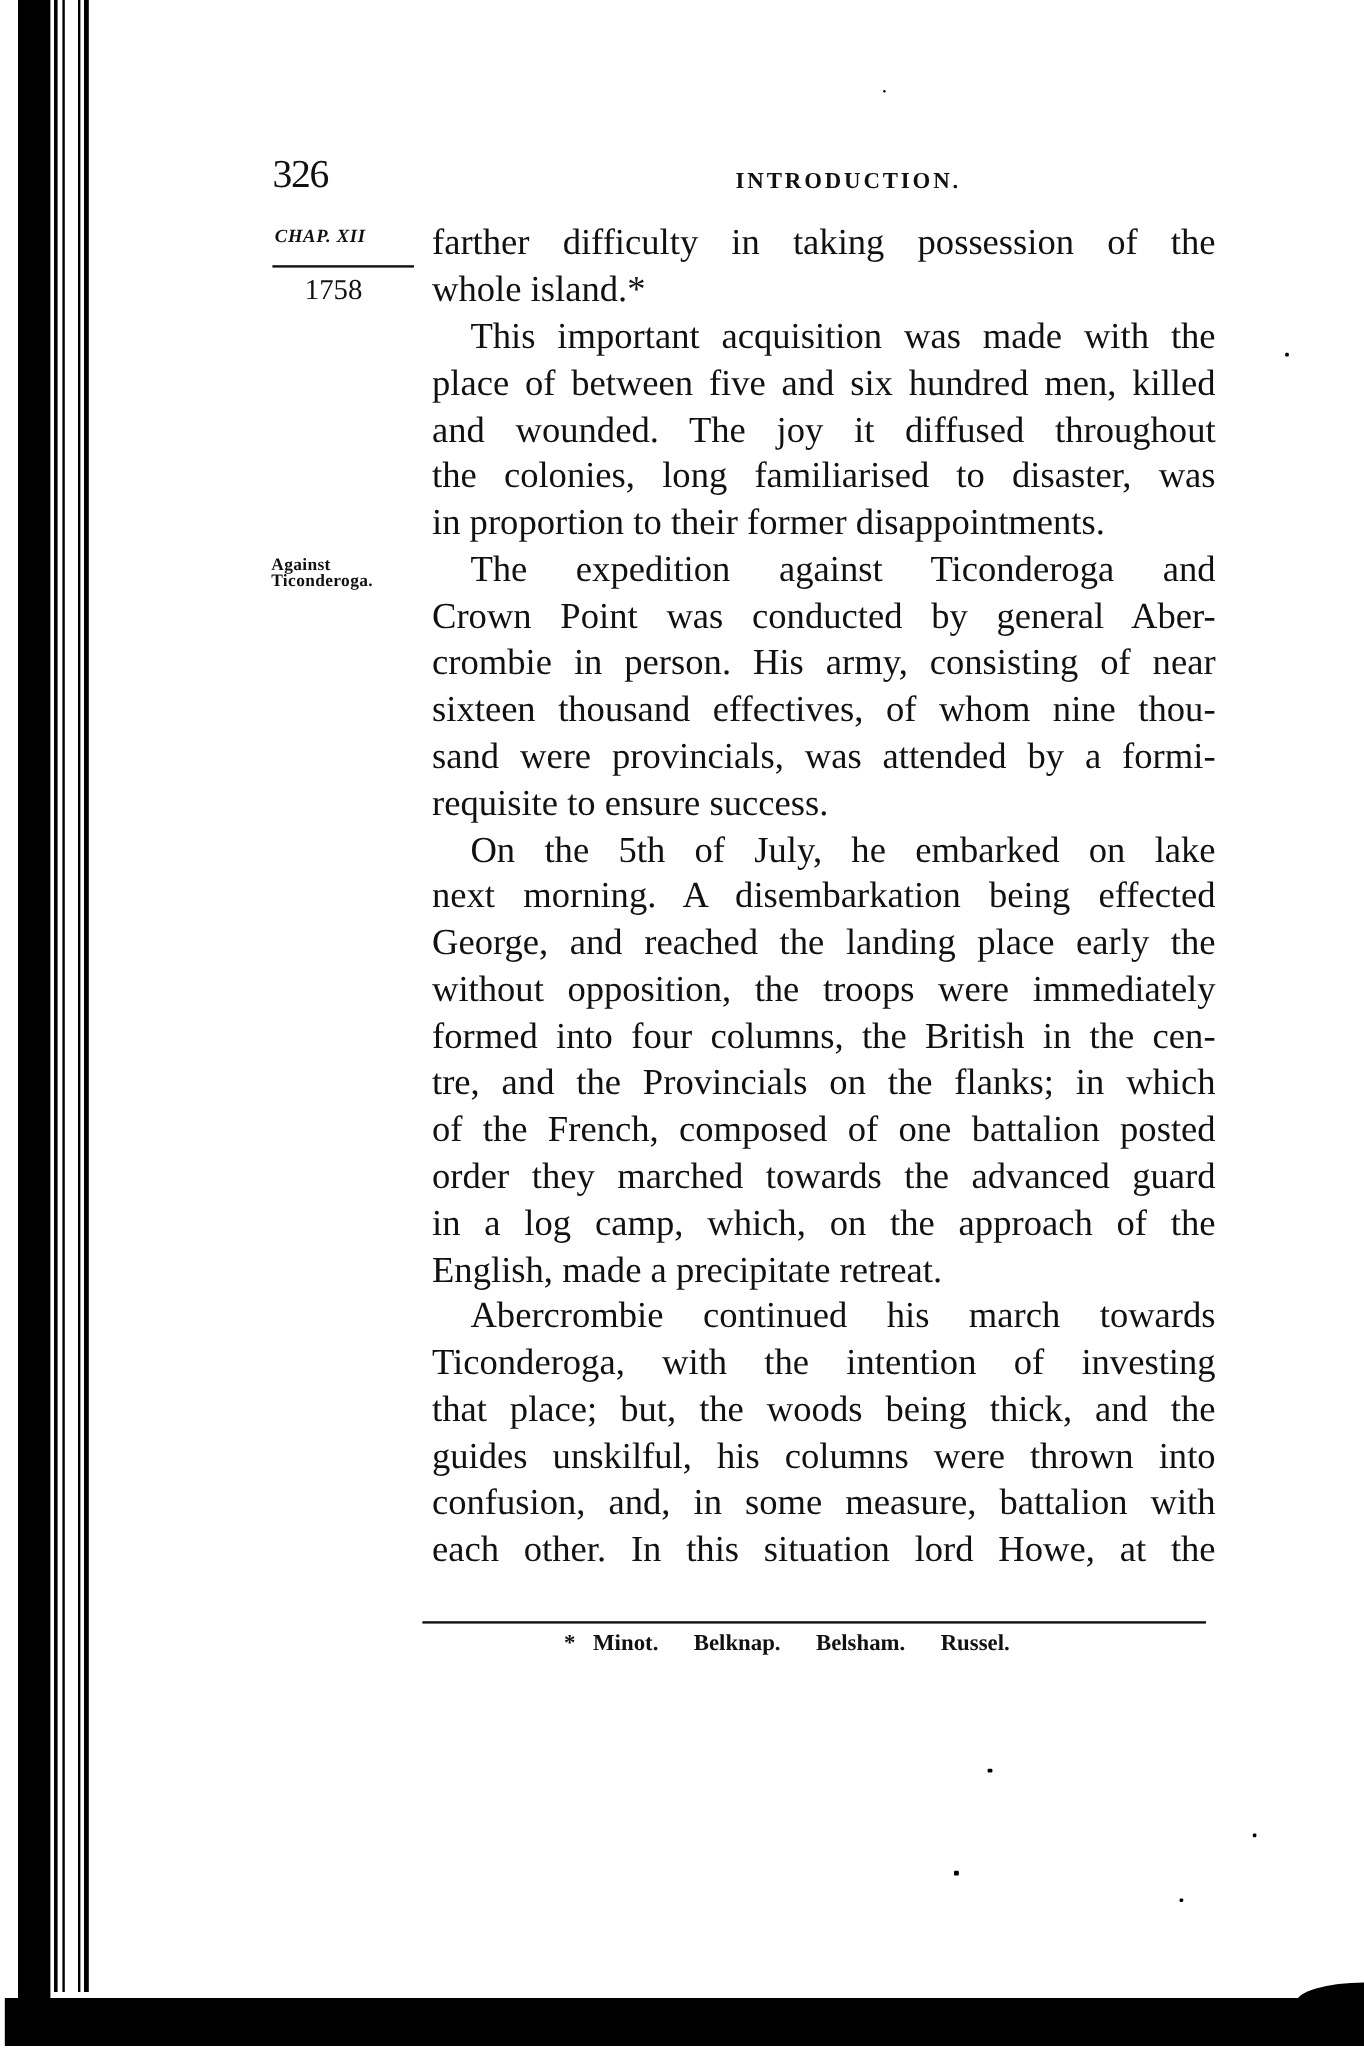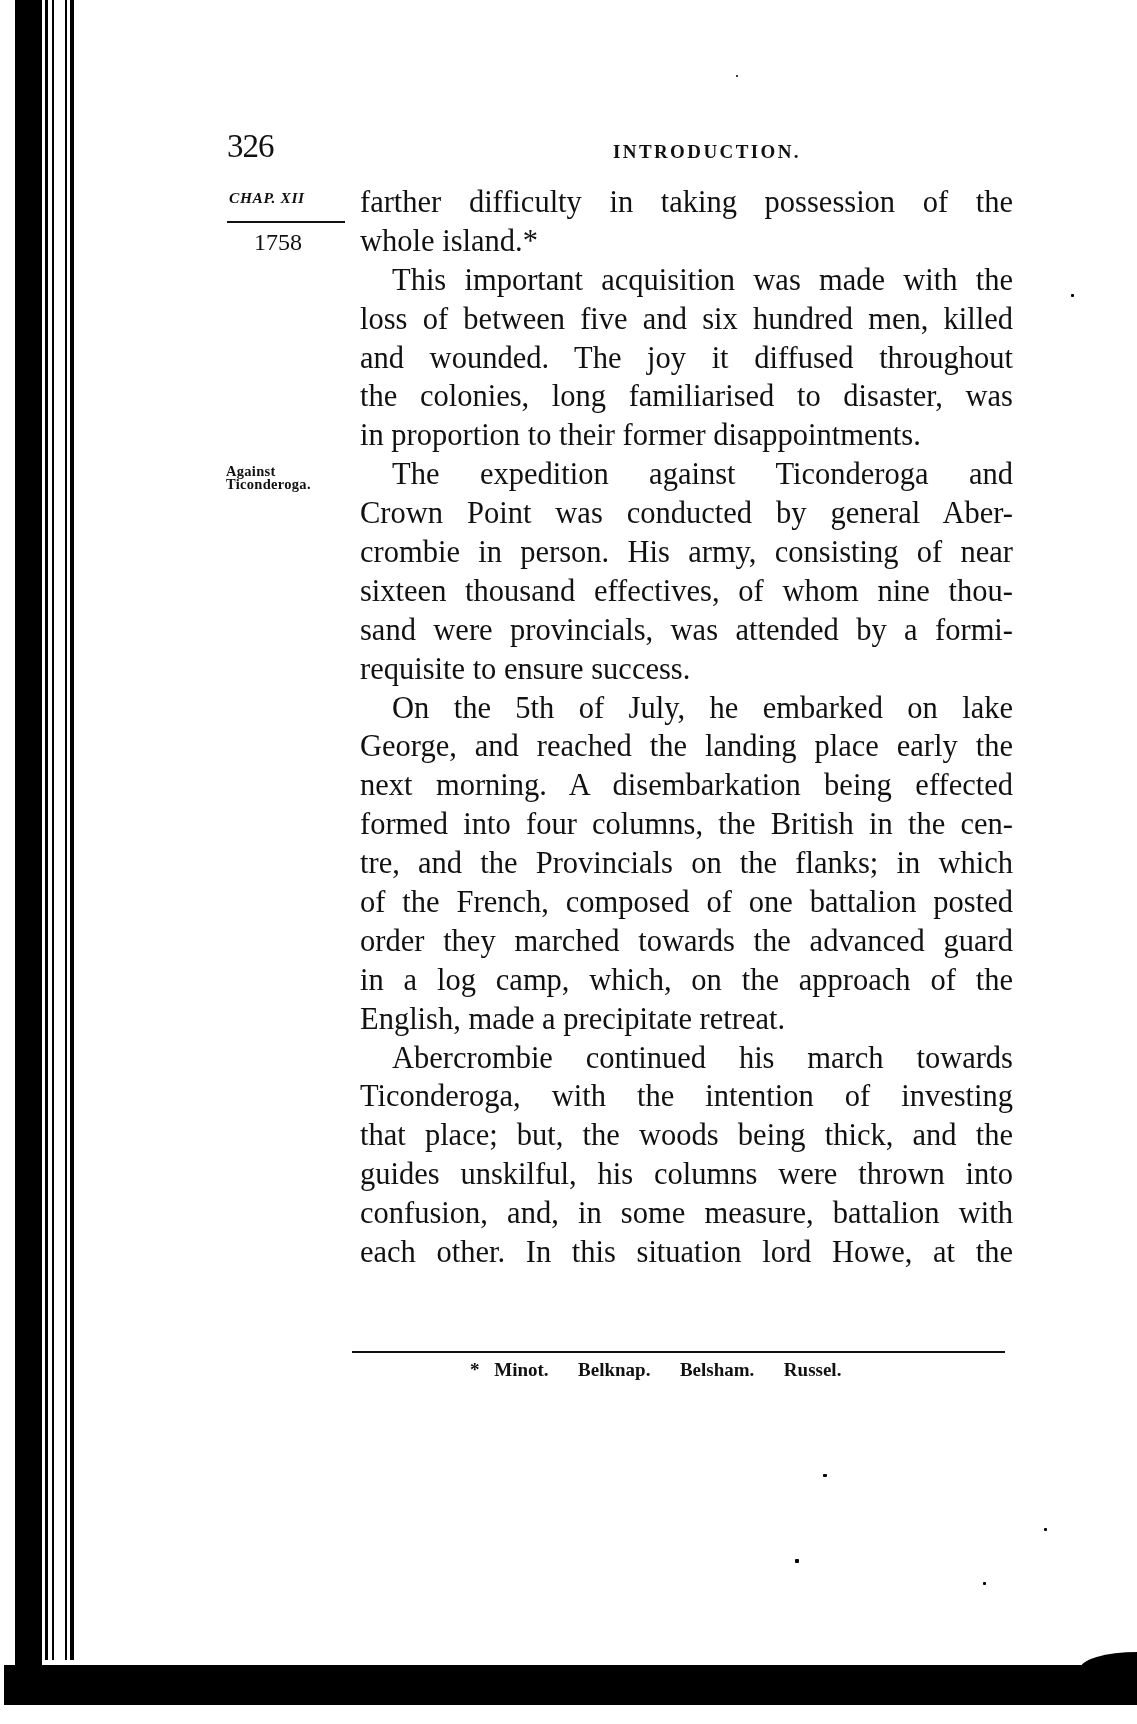--- a/index.html
+++ b/index.html
@@ -78,33 +78,34 @@
 <div class="margin-year">1758</div>
 <div class="margin-note">
   <div>Against</div>
   <div>Ticonderoga.</div>
 </div>
 
 <div class="body-text">
   <span class="line">farther difficulty in taking possession of the</span>
   <span class="line last">whole island.*</span>
   <span class="line indent">This important acquisition was made with the</span>
-  <span class="line">loss of between five and six hundred men, killed</span>
+  <span class="line">place of between five and six hundred men, killed</span>
   <span class="line">and wounded. The joy it diffused throughout</span>
   <span class="line">the colonies, long familiarised to disaster, was</span>
   <span class="line last">in proportion to their former disappointments.</span>
   <span class="line indent">The expedition against Ticonderoga and</span>
   <span class="line">Crown Point was conducted by general Aber-</span>
   <span class="line">crombie in person. His army, consisting of near</span>
   <span class="line">sixteen thousand effectives, of whom nine thou-</span>
   <span class="line">sand were provincials, was attended by a formi-</span>
   <span class="line last">requisite to ensure success.</span>
   <span class="line indent">On the 5th of July, he embarked on lake</span>
+  <span class="line">next morning. A disembarkation being effected</span>
   <span class="line">George, and reached the landing place early the</span>
-  <span class="line">next morning. A disembarkation being effected</span>
+  <span class="line">without opposition, the troops were immediately</span>
   <span class="line">formed into four columns, the British in the cen-</span>
   <span class="line">tre, and the Provincials on the flanks; in which</span>
   <span class="line">of the French, composed of one battalion posted</span>
   <span class="line">order they marched towards the advanced guard</span>
   <span class="line">in a log camp, which, on the approach of the</span>
   <span class="line last">English, made a precipitate retreat.</span>
   <span class="line indent">Abercrombie continued his march towards</span>
   <span class="line">Ticonderoga, with the intention of investing</span>
   <span class="line">that place; but, the woods being thick, and the</span>
   <span class="line">guides unskilful, his columns were thrown into</span>

